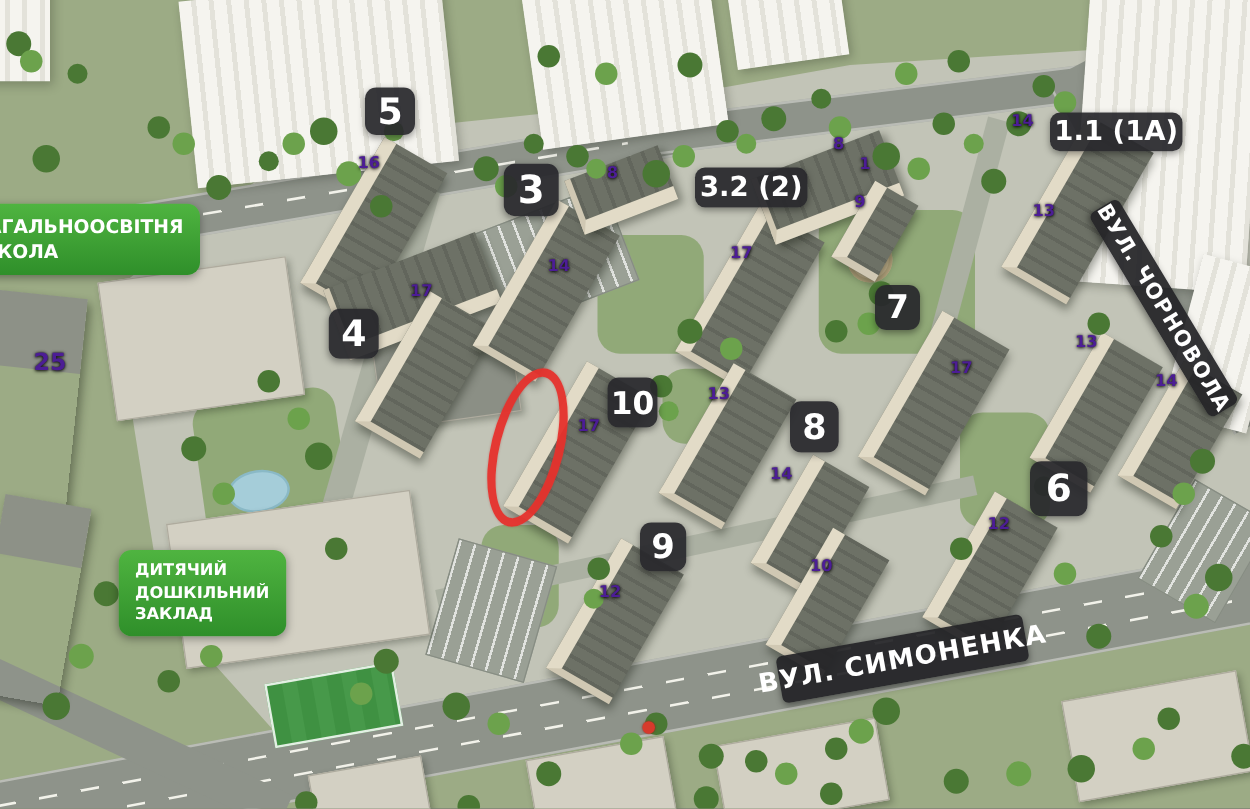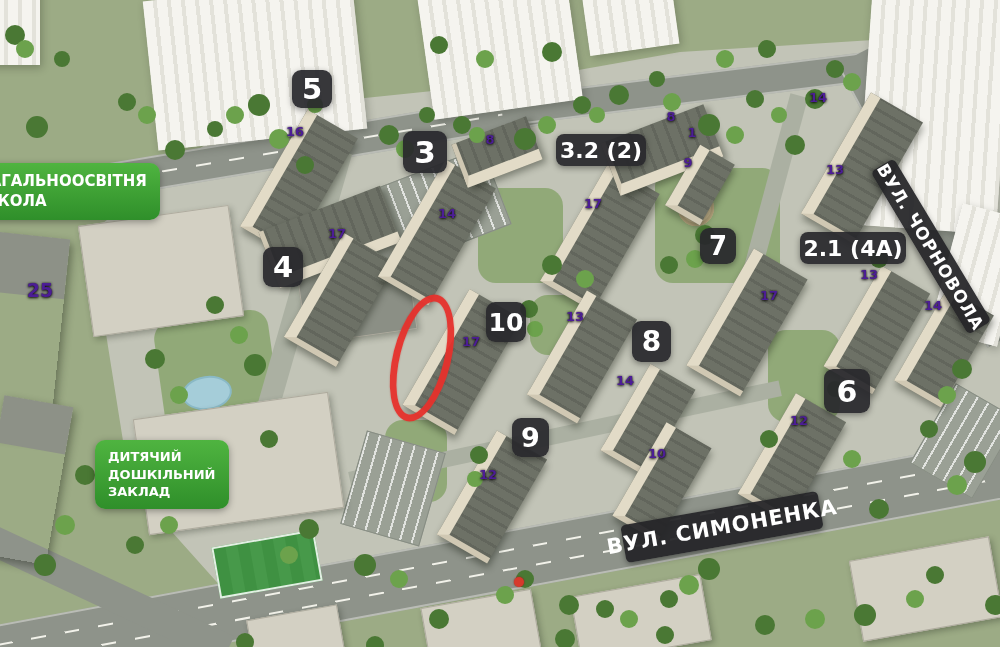--- a/index.html
+++ b/index.html
@@ -159,22 +159,22 @@
   <span class="flabel" style="left:488px;top:474px;">12</span>
 
   <div class="badge" style="left:292px;top:70px;width:40px;height:38px;font-size:29px;">5</div>
   <div class="badge" style="left:403px;top:131px;width:44px;height:42px;font-size:31px;">3</div>
   <div class="badge" style="left:263px;top:247px;width:40px;height:40px;font-size:29px;">4</div>
   <div class="badge" style="left:486px;top:302px;width:40px;height:40px;font-size:25px;">10</div>
   <div class="badge" style="left:512px;top:418px;width:37px;height:39px;font-size:27px;">9</div>
   <div class="badge" style="left:632px;top:321px;width:39px;height:41px;font-size:28px;">8</div>
   <div class="badge" style="left:700px;top:228px;width:36px;height:36px;font-size:26px;">7</div>
   <div class="badge" style="left:824px;top:369px;width:46px;height:44px;font-size:30px;">6</div>
+  <div class="badge" style="left:840px;top:90px;width:106px;height:31px;font-size:22px;border-radius:8px;">1.1 (1A)</div>
   <div class="badge" style="left:556px;top:134px;width:90px;height:32px;font-size:22px;border-radius:8px;">3.2 (2)</div>
-  <div class="badge" style="left:800px;top:232px;width:106px;height:32px;font-size:22px;border-radius:8px;">2.1 (4A)</div>
 
   <div class="street" style="left:836px;top:233px;width:190px;height:27px;font-size:17px;transform:rotate(59deg);">ВУЛ. ЧОРНОВОЛА</div>
   <div class="street" style="left:622px;top:508px;width:200px;height:38px;font-size:21px;transform:rotate(-10deg);">ВУЛ. СИМОНЕНКА</div>
 
   <div class="glabel" style="left:-34px;top:163px;font-size:15px;">
     <div>ЗАГАЛЬНООСВІТНЯ</div>
     <div>ШКОЛА</div>
   </div>
   <div class="glabel" style="left:95px;top:440px;font-size:13px;">
     <div>ДИТЯЧИЙ</div>

